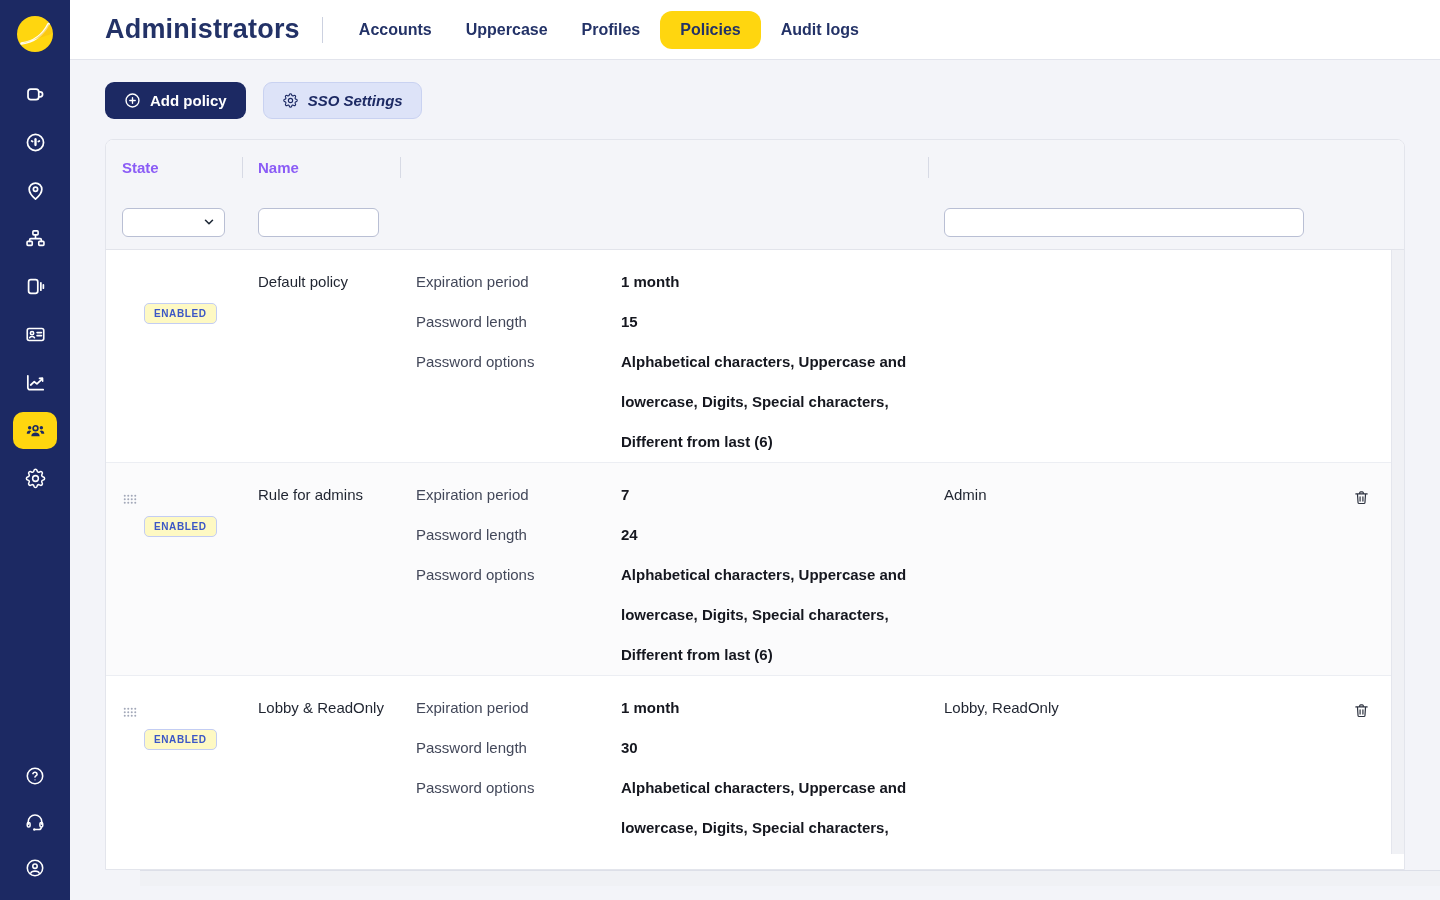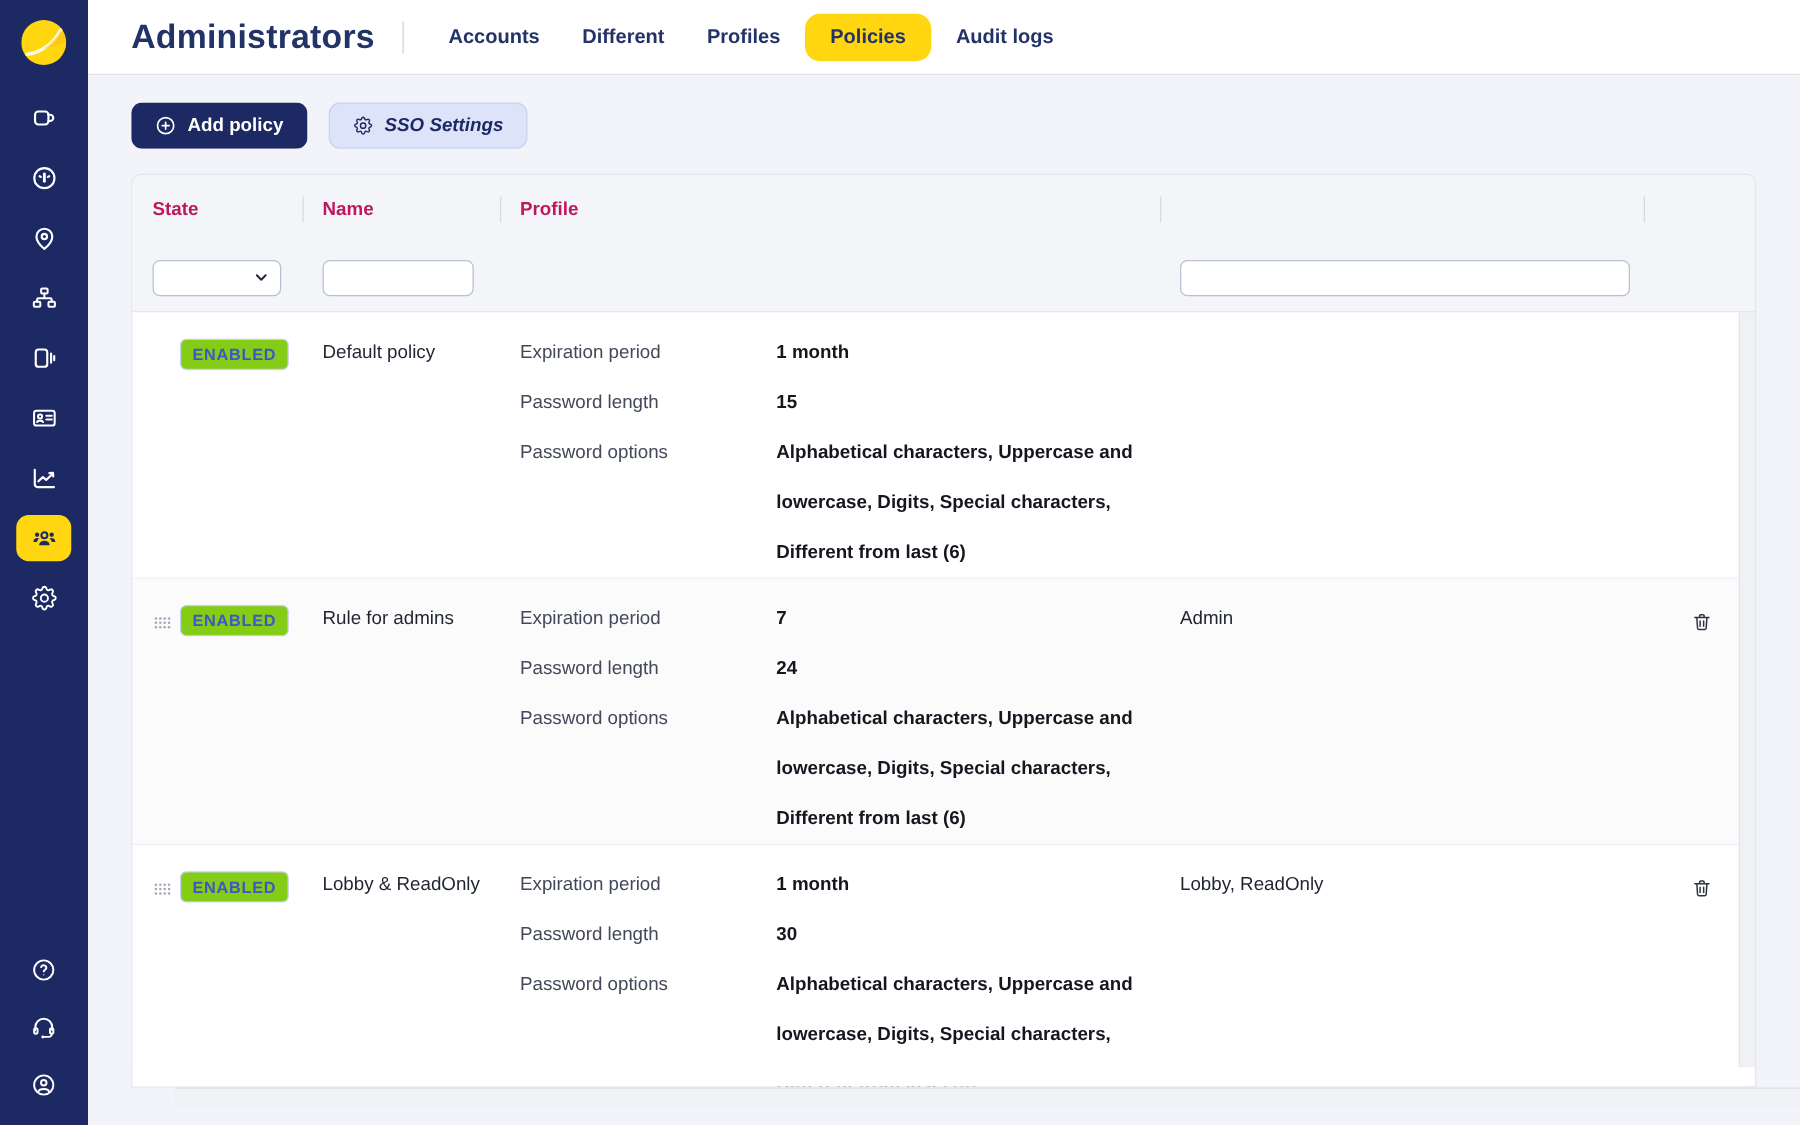--- a/index.html
+++ b/index.html
@@ -35,21 +35,21 @@
   .btn svg { width:17px; height:17px; }
   .btn-primary { background:#1c2963; color:#ffffff; }
   .btn-secondary { background:#dde3f8; color:#1c2963; border-color:#c9d2f1; font-weight:600;font-style:italic; }
 
   
   .card { margin-top:20px; width:1300px; background:#ffffff; border:1px solid #e3e5ec;
     border-radius:8px 8px 0 0; position:relative; height:731px; overflow:hidden; }
   .thead, .filter-row { display:grid; grid-template-columns:136px 158px 528px 387px 77px 13px;
     background:#f4f5f9; }
   .thead { height:55px; align-items:center; }
-  .th { font-size:15px; font-weight:700; color:#be185d; padding-left:16px; position:relative; height:100%;
+  .th { font-size:15px; font-weight:700; color:#8b5cf6; padding-left:16px; position:relative; height:100%;
     display:flex; align-items:center; }
   .th + .th::before { content:""; position:absolute; left:0; top:17px; width:1px; height:21px; background:#d7dae5; }
   .filter-row { height:55px; align-items:center; border-bottom:1px solid #e2e4eb; }
   .fcell { padding-left:16px; }
   .select { width:103px; height:29px; background:#ffffff; border:1px solid #b9bfd4; border-radius:6px;
     display:flex; align-items:center; justify-content:flex-end; padding-right:8px; cursor:pointer; color:#1f2937; }
   .select svg { width:14px; height:14px; }
   .finput { height:29px; background:#ffffff; border:1px solid #b9bfd4; border-radius:6px;
     font-size:14px; color:#1f2937; padding:0 8px; outline:none; font-family:inherit; }
   .finput.name { width:121px; }
@@ -57,23 +57,23 @@
 
   .tbody { position:relative; }
   .trow { display:grid; grid-template-columns:136px 158px 528px 387px 77px;
     width:1287px; min-height:202px; border-bottom:1px solid #eceef3; background:#ffffff;
     padding-top:12px; align-items:start; }
   .trow.alt { background:#fbfbfc; }
   .cell { padding-left:16px; font-size:15px; color:#1f2430; line-height:40px; }
   .cell-state { display:flex; align-items:flex-start; padding-left:17px; line-height:normal; padding-top:9px; }
   .drag-handle { width:14px; height:11px; margin-top:6px; margin-right:7px; color:#a2a8b8; cursor:grab; flex-shrink:0; }
   .drag-handle.hidden { visibility:hidden; }
-  .badge { display:inline-block; font-size:13px; font-weight:700; letter-spacing:.6px;
-    color:#3c57c6; background:#84cc16; border:1px solid #c3cdf3; border-radius:5px;
-    padding:4px 9px 3px; line-height:1.2; }
+  .badge { display:inline-block; font-size:10px; font-weight:700; letter-spacing:.6px;
+    color:#3c57c6; background:#fef9c3; border:1px solid #c3cdf3; border-radius:5px;
+    padding:4px 9px 3px; line-height:1.2;margin-top:32px; }
   .params { display:grid; grid-template-columns:205px 305px; }
   .p-label { color:#43485a; font-weight:400; line-height:40px; }
   .p-value { color:#15171f; font-weight:600; line-height:40px; }
   .cell-action { display:flex; justify-content:center; padding-top:8px; line-height:normal; }
   .trash-btn { width:28px; height:28px; display:flex; align-items:center; justify-content:center;
     background:none; border:none; cursor:pointer; color:#2e3340; }
   .trash-btn svg { width:17px; height:17px; }
 
   .vgutter { position:absolute; right:0; top:110px; bottom:15px; width:13px;
     background:#f0f1f5; border-left:1px solid #e4e6ed; }
@@ -208,21 +208,21 @@
       </div>
     </div>
 </nav>
 
 <div class="main">
   <header class="topbar">
     <h1 class="page-title">Administrators</h1>
     <div class="title-sep"></div>
     <div class="tabs" id="tabs">
         <div class="tab">Accounts</div>
-        <div class="tab">Different</div>
+        <div class="tab">Uppercase</div>
         <div class="tab">Profiles</div>
         <div class="tab active">Policies</div>
         <div class="tab">Audit logs</div>
       </div>
   </header>
 
   <div class="content">
     <div class="toolbar">
       <button class="btn btn-primary">
         <span style="display:inline-flex">
@@ -242,21 +242,20 @@
           </span>
         <span>SSO Settings</span>
       </button>
     </div>
 
     <div class="table-wrap">
       <div class="card">
         <div class="thead">
           <div class="th">State</div>
           <div class="th">Name</div>
-          <div class="th">Profile</div>
           <div class="th"></div>
           <div class="th"></div>
         </div>
 
         <div class="filter-row">
           <div class="fcell">
             <div class="select">
               <span style="display:inline-flex">
                   <svg viewBox="0 0 16 16" fill="none" stroke="currentColor" stroke-width="1.8" stroke-linecap="round" stroke-linejoin="round">
                     <path d="M4 6l4 4 4-4"></path>

